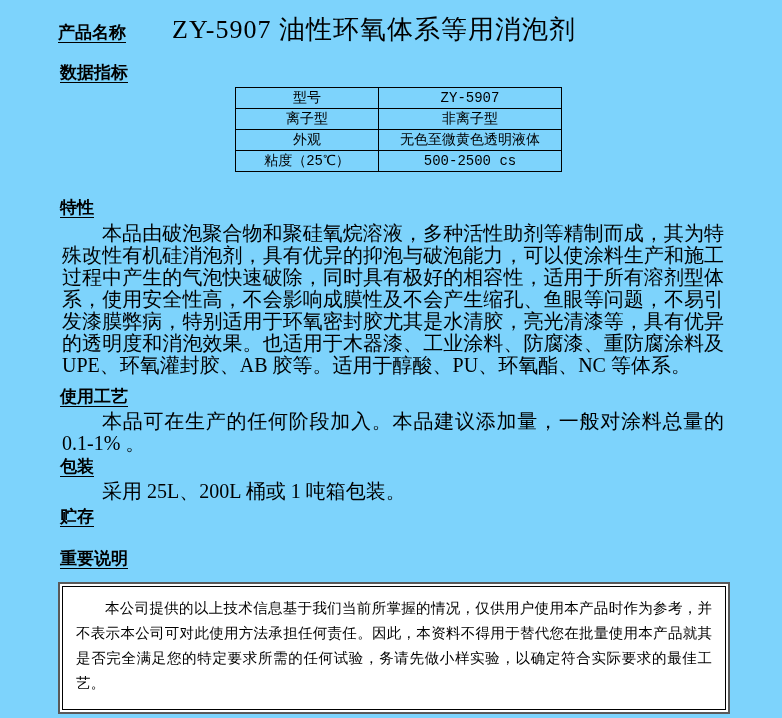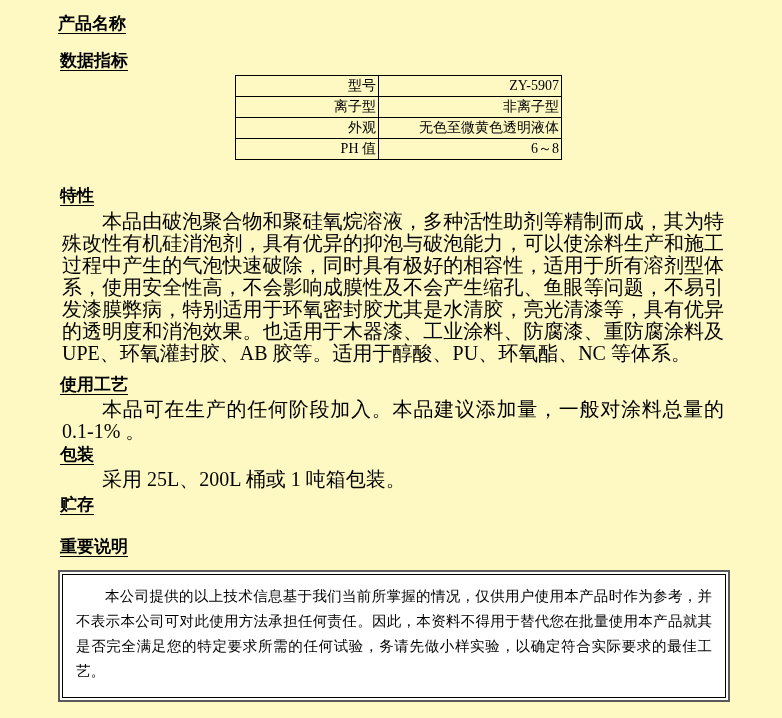--- a/index.html
+++ b/index.html
@@ -1,19 +1,19 @@
 <!DOCTYPE html>
 <html><head>
 <meta charset="utf-8">
 <style>
   html,body { margin:0; padding:0; background:#fff; }
   .page {
     position:relative;
     width:782px; height:718px;
-    background:#fef9c3;
+    background:#7dd3fc;
     color:#000000;
     font-family:"Liberation Serif","DejaVu Serif",serif;
     overflow:hidden;
     box-sizing:border-box;
   }
   .header-row {
     display:flex;
     align-items:baseline;
     padding:12px 0 0 58px;
   }
@@ -47,26 +47,27 @@
   .h-notice   { margin-top:20px;text-align:right; }
 
   table.spec-table {
     margin:3px 0 0 235px;
     border-collapse:collapse;
     table-layout:fixed;
   }
   table.spec-table td {
     border:1px solid #000;
     height:20px;
-    text-align:right;
+    text-align:center;
     vertical-align:middle;
     font-size:14px;
     padding:0 2px;
     overflow:hidden;
     white-space:nowrap;
+    font-family:Liberation Mono, monospace;
   }
   td.c-key   { width:138px; }
   td.c-value { width:178px; }
 
   .para {
     margin:2px 0 0 62px;
     width:662px;
     font-size:20px;
     line-height:22px;
     text-align:justify;
@@ -91,41 +92,42 @@
     text-indent:2em;
   }
 </style>
 </head>
 <body>
 
 <div class="page">
 
   <div class="header-row">
     <span class="product-label">产品名称</span>
+    <span class="product-title">ZY-5907 油性环氧体系等用消泡剂</span>
   </div>
 
   <div class="sec-heading h-specs">数据指标</div>
 
   <table class="spec-table">
     <tbody>
       <tr>
         <td class="c-key">型号</td>
         <td class="c-value">ZY-5907</td>
       </tr>
       <tr>
         <td class="c-key">离子型</td>
         <td class="c-value">非离子型</td>
       </tr>
       <tr>
         <td class="c-key">外观</td>
         <td class="c-value">无色至微黄色透明液体</td>
       </tr>
       <tr>
-        <td class="c-key">PH 值</td>
-        <td class="c-value">6～8</td>
+        <td class="c-key">粘度（25℃）</td>
+        <td class="c-value">500-2500 cs</td>
       </tr>
     </tbody>
   </table>
 
   <div class="sec-heading h-features">特性</div>
   <div class="para">本品由破泡聚合物和聚硅氧烷溶液，多种活性助剂等精制而成，其为特殊改性有机硅消泡剂，具有优异的抑泡与破泡能力，可以使涂料生产和施工过程中产生的气泡快速破除，同时具有极好的相容性，适用于所有溶剂型体系，使用安全性高，不会影响成膜性及不会产生缩孔、鱼眼等问题，不易引发漆膜弊病，特别适用于环氧密封胶尤其是水清胶，亮光清漆等，具有优异的透明度和消泡效果。也适用于木器漆、工业涂料、防腐漆、重防腐涂料及 UPE、环氧灌封胶、AB 胶等。适用于醇酸、PU、环氧酯、NC 等体系。</div>
 
   <div class="sec-heading h-usage">使用工艺</div>
   <div class="para">本品可在生产的任何阶段加入。本品建议添加量，一般对涂料总量的 0.1-1% 。</div>
 

